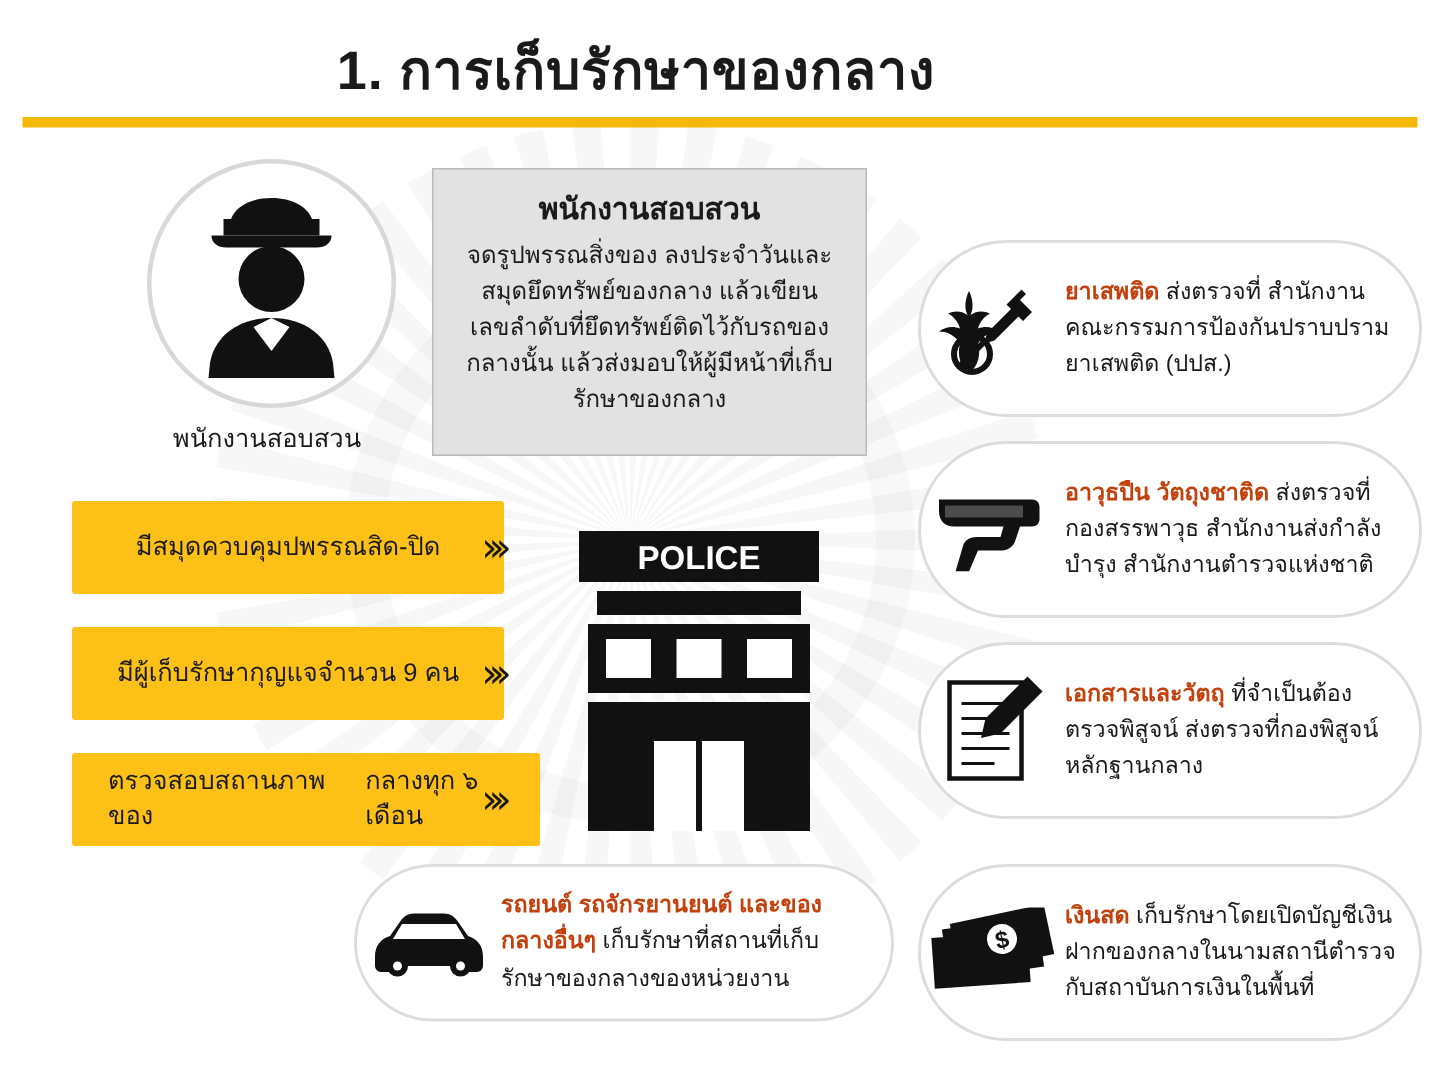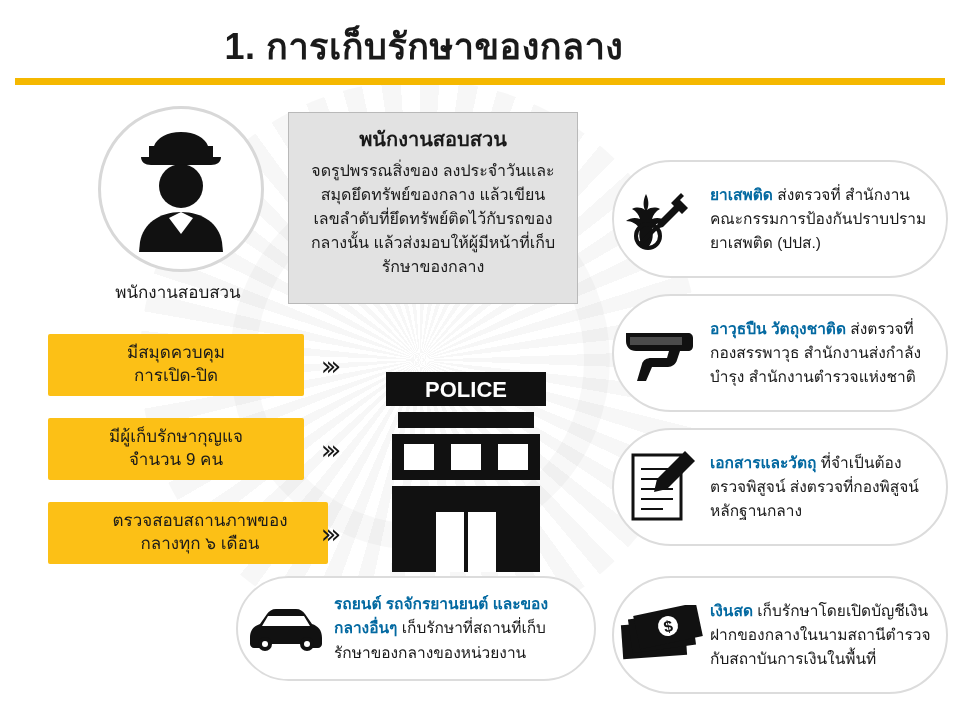--- a/index.html
+++ b/index.html
@@ -107,25 +107,24 @@
   .note-body {
     font-size: 16px;
     line-height: 1.5;
     color: #1a1a1a;
   }
 
   
   .ybox {
     position: absolute;
     left: 48px;
-    width: 256px;
+    width: 288px;
     height: 62px;
     background: #fcc016;
     display: flex;
-    flex-direction: column;
     align-items: center;
     justify-content: center;
     font-size: 17px;
     color: #1a1a1a;
     line-height: 1.35;
     border-radius: 2px;
   }
   .ybox1 { top: 334px; }
   .ybox2 { top: 418px; }
   .ybox3 { top: 502px; padding-left: 24px; }
@@ -144,21 +143,21 @@
     font-family: "DejaVu Sans", sans-serif;
   }
   .chev1 { top: 347px; }
   .chev2 { top: 431px; }
   .chev3 { top: 515px; }
 
   
   .station {
     position: absolute;
     left: 378px;
-    top: 372px;
+    top: 354px;
     width: 176px;
     height: 200px;
   }
 
   
   .pill {
     position: absolute;
     display: flex;
     align-items: center;
     background: #fff;
@@ -173,21 +172,21 @@
     display: flex;
     align-items: center;
     justify-content: center;
   }
   .pill-text {
     font-size: 15.5px;
     line-height: 1.55;
     color: #1a1a1a;
     padding-right: 14px;
   }
-  .kw { color: #0369a1; font-weight: bold; }
+  .kw { color: #c2410c; font-weight: bold; }
 
   .pill-drug   { left: 612px; top: 160px; width: 336px; height: 118px; }
   .pill-gun    { left: 612px; top: 294px; width: 336px; height: 118px; }
   .pill-doc    { left: 612px; top: 428px; width: 336px; height: 118px; }
   .pill-money  { left: 612px; top: 576px; width: 336px; height: 118px; }
   .pill-car    { left: 236px; top: 576px; width: 360px; height: 105px; }
 
   svg { display: block; }
 </style>
 </head>
@@ -212,21 +211,21 @@
 </div>
 <div class="officer-caption">พนักงานสอบสวน</div>
 
 <div class="note-box">
   <div class="note-title">พนักงานสอบสวน</div>
   <div class="note-body">จดรูปพรรณสิ่งของ ลงประจำวันและสมุดยึดทรัพย์ของกลาง แล้วเขียนเลขลำดับที่ยึดทรัพย์ติดไว้กับรถของกลางนั้น แล้วส่งมอบให้ผู้มีหน้าที่เก็บรักษาของกลาง</div>
 </div>
 
 <div class="ybox ybox1">
   <div>มีสมุดควบคุม</div>
-  <div>การเปิด-ปิด</div>
+  <div>ปพรรณสิด-ปิด</div>
 </div>
 <div class="chev chev1">›››</div>
 
 <div class="ybox ybox2">
   <div>มีผู้เก็บรักษากุญแจ</div>
   <div>จำนวน 9 คน</div>
 </div>
 <div class="chev chev2">›››</div>
 
 <div class="ybox ybox3">

